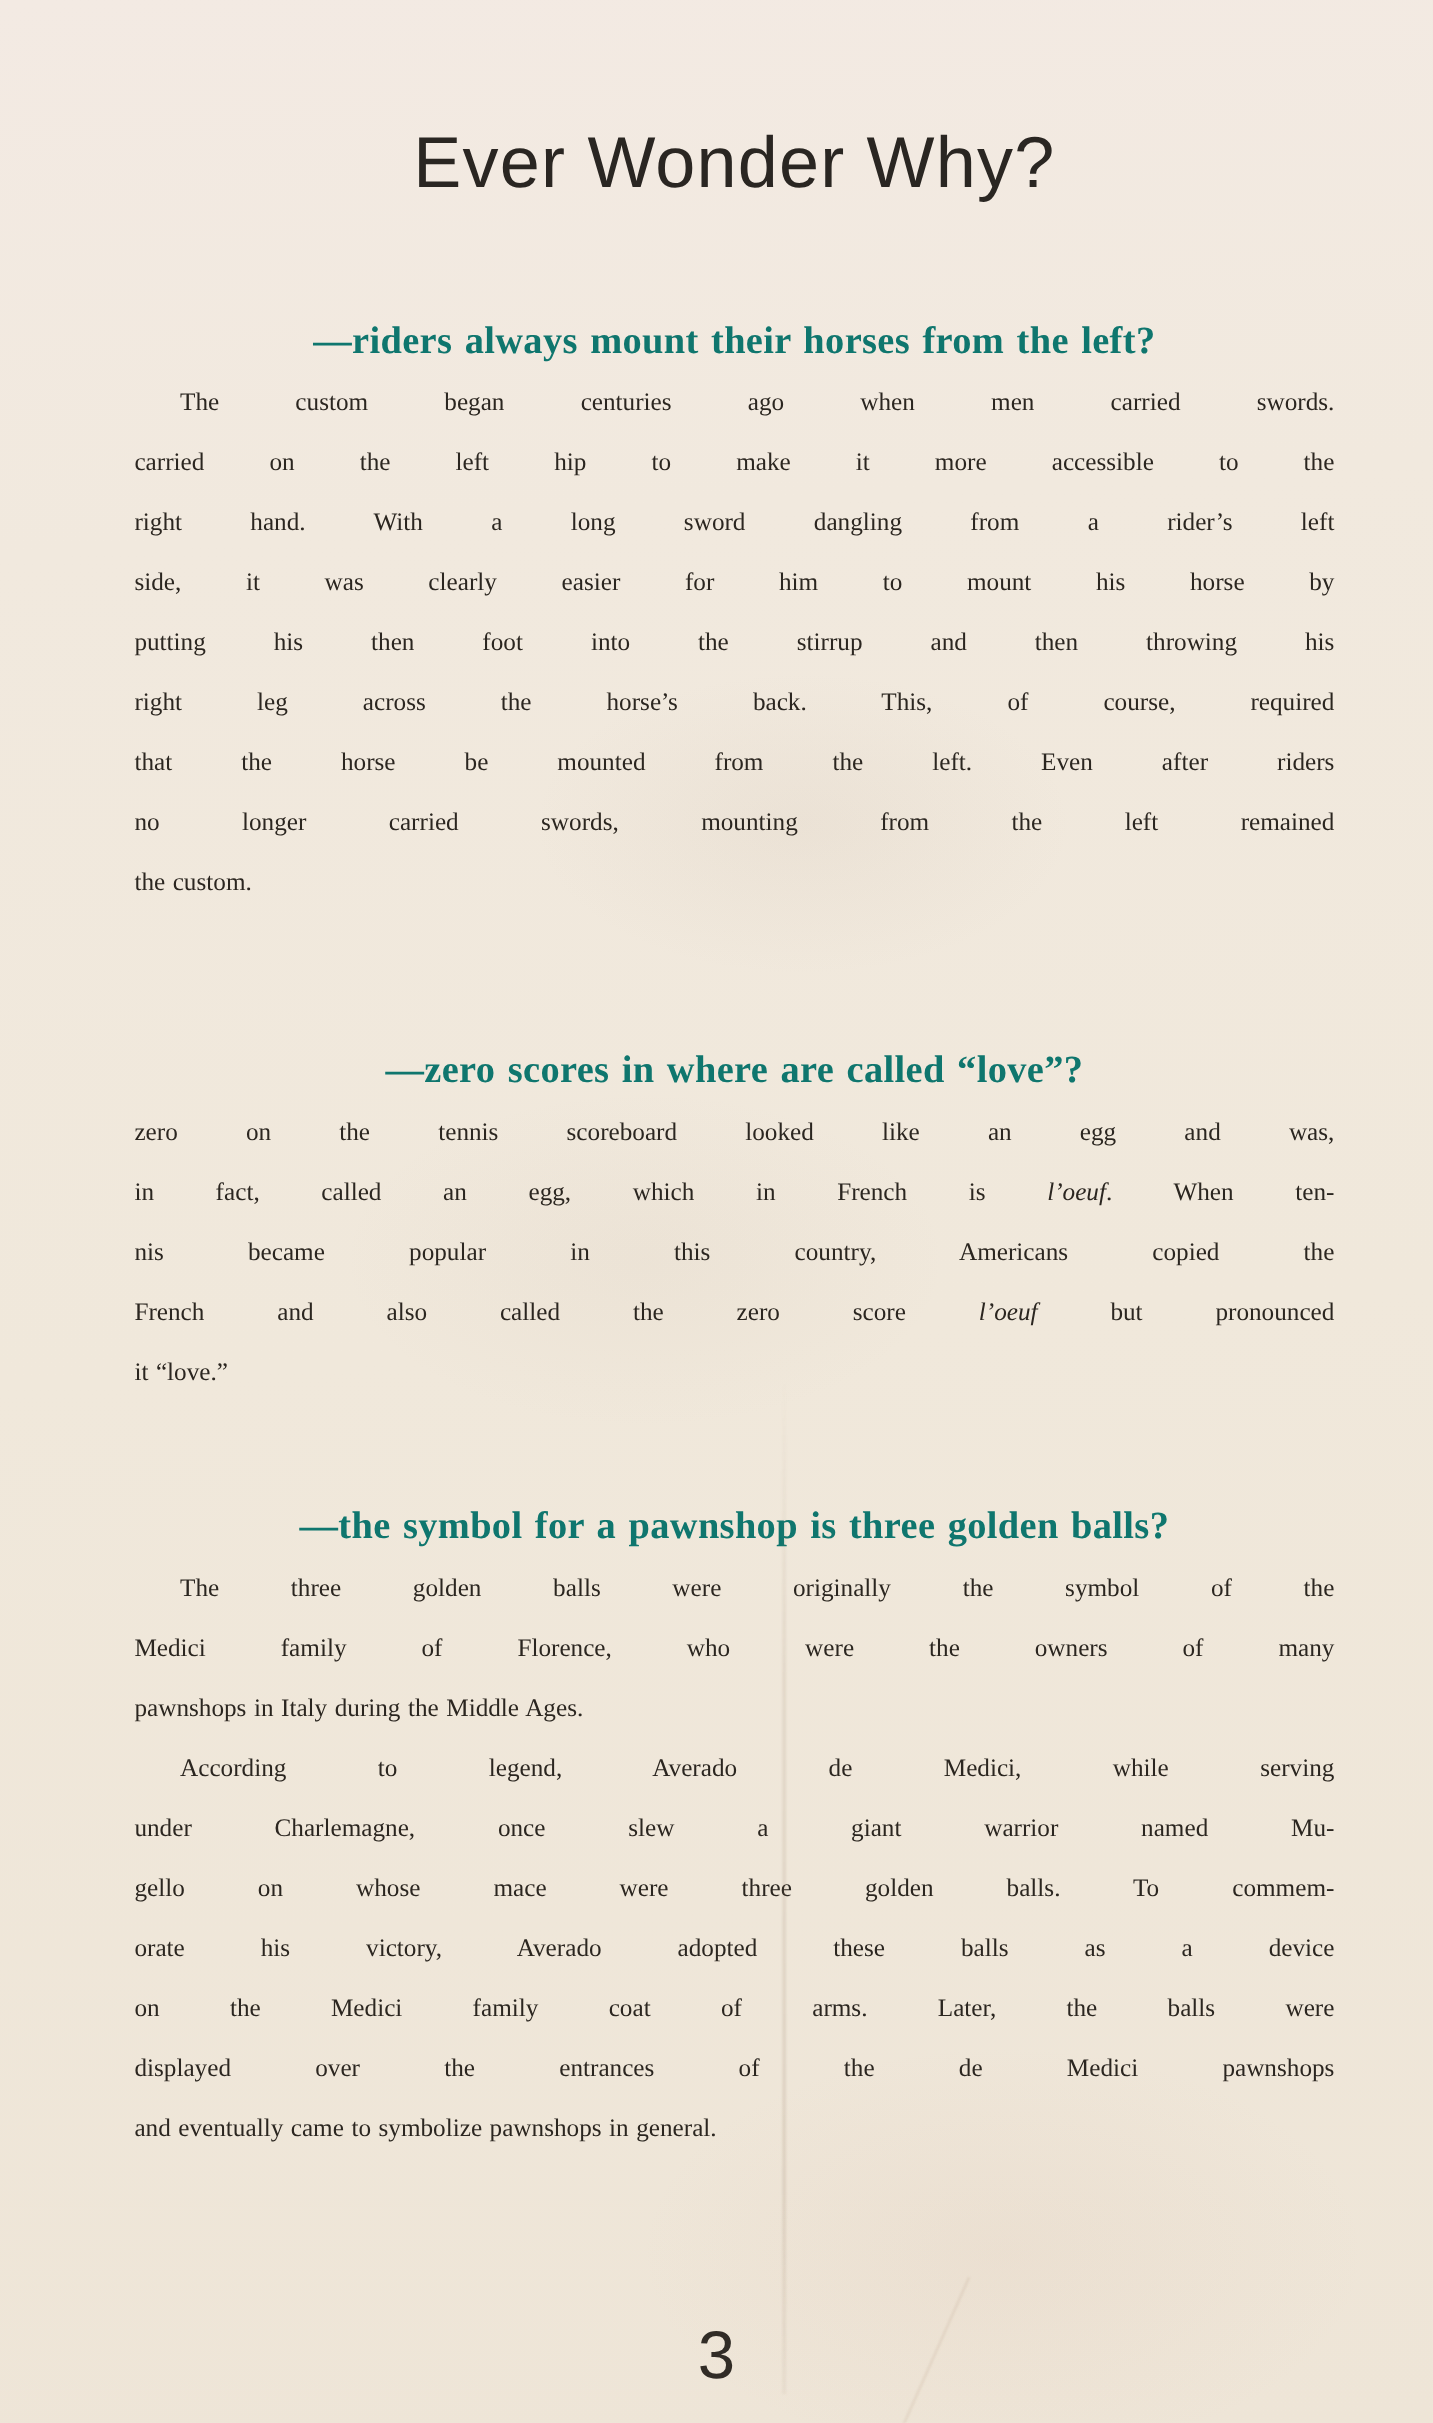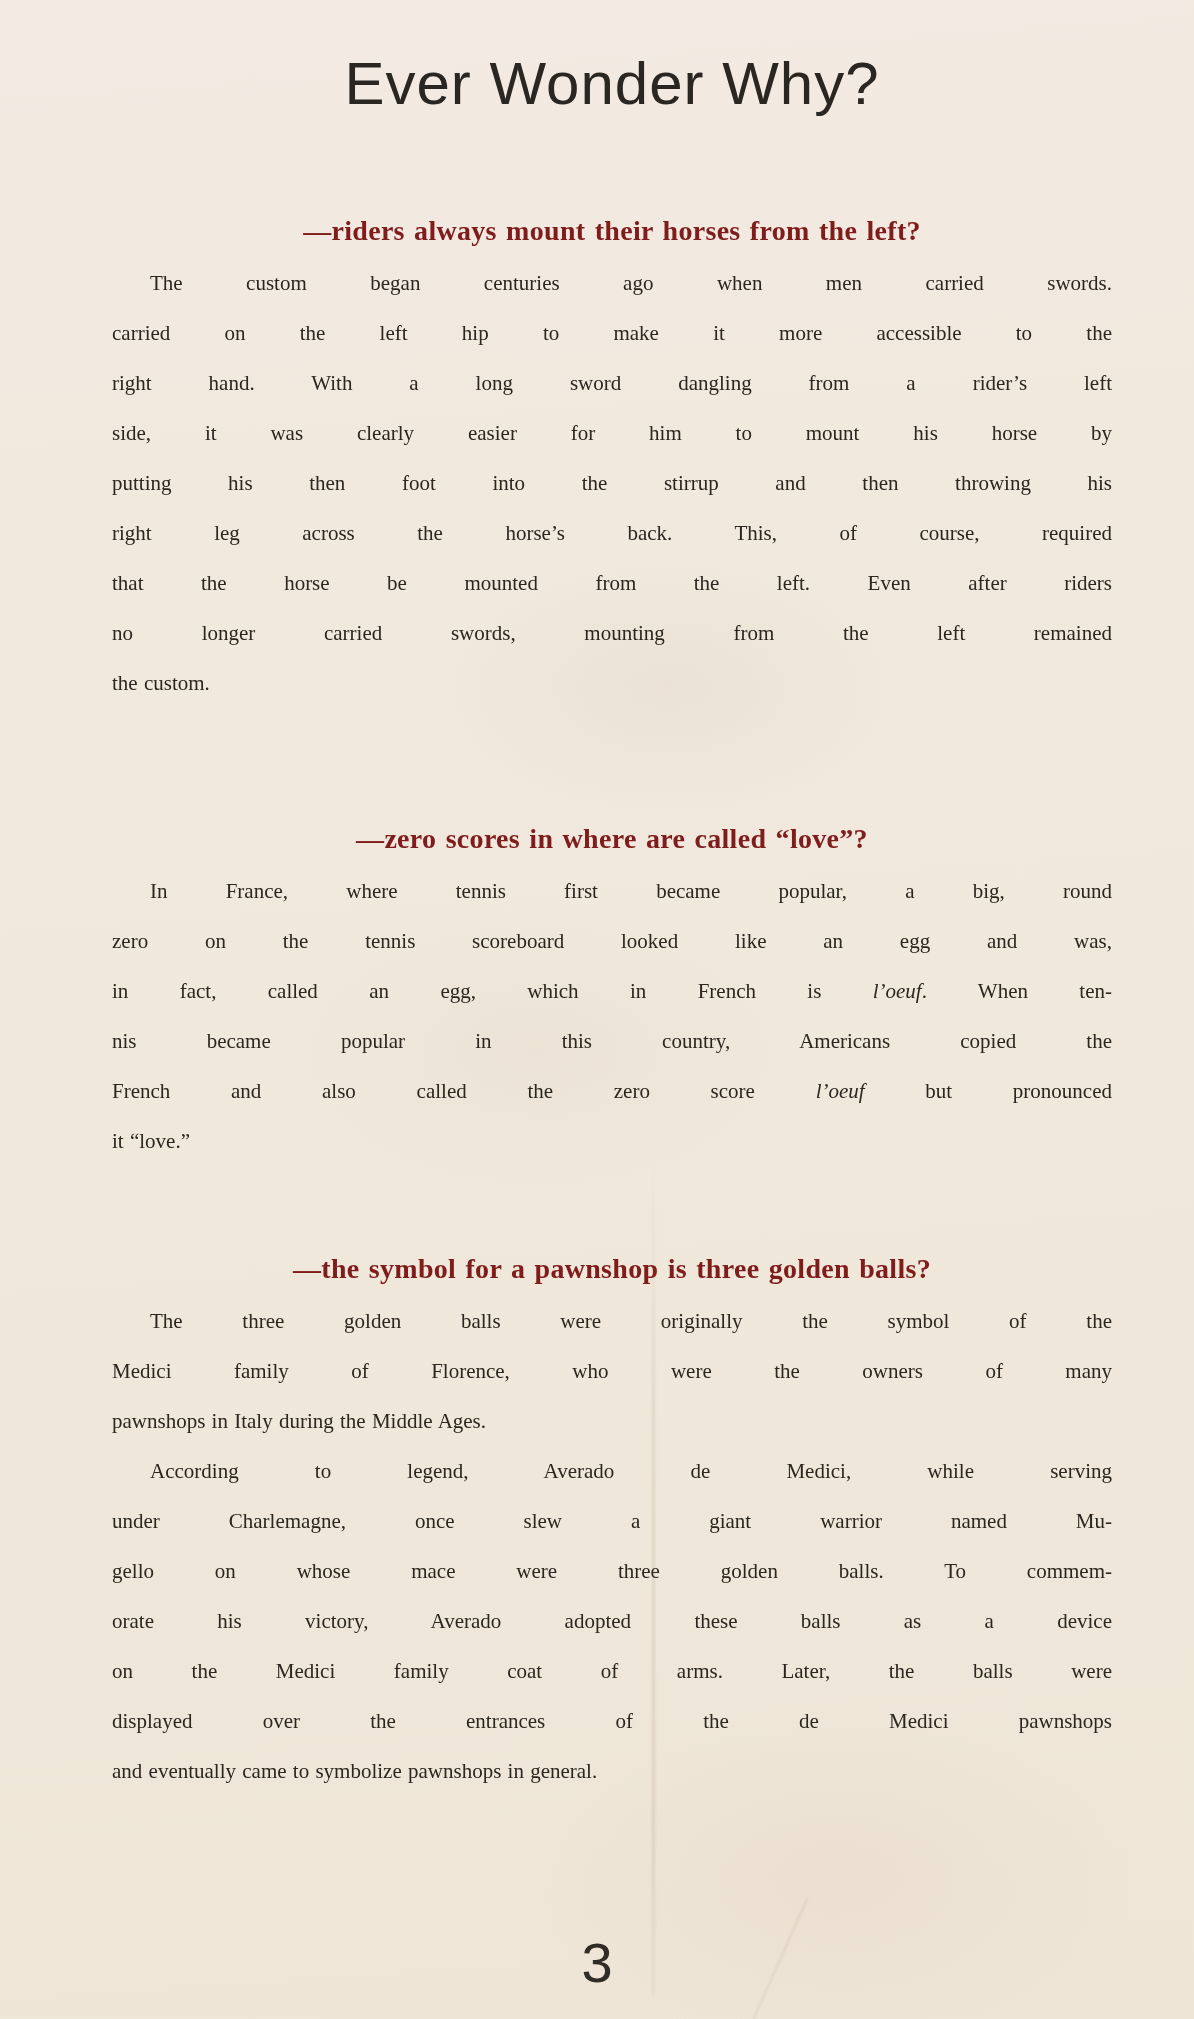--- a/index.html
+++ b/index.html
@@ -20,42 +20,42 @@
       radial-gradient(ellipse 420px 240px at 70% 93%, rgba(205,170,150,.10), transparent 72%),
       linear-gradient(176deg,#f3eae3 0%,#f1e9de 22%,#f0e8db 55%,#eee5d7 100%);
     background-color:var(--paper);
   }
   .page{
     position:relative;
     height:100%;
     padding:0 82px 0 112px;
   }
   .title{
-    padding-top:48px;
+    padding-top:100px;
     font-family:"Liberation Sans","DejaVu Sans",sans-serif;
     font-weight:400;
     font-size:60px;
     line-height:72px;
     letter-spacing:1px;
     text-align:center;
     color:#2a2622;
   }
   .section{display:block;}
   .sec0{margin-top:86px;}
   .sec1{margin-top:106px;}
   .sec2{margin-top:78px;}
   .heading{
-    font-size:28px;
+    font-size:32px;
     line-height:50px;
     font-weight:bold;
     text-align:center;
     letter-spacing:.3px;
     word-spacing:2px;
     margin:0 0 2px 0;
-    color:#7f1d1d;
+    color:#0f766e;
   }
   .body-line{
     font-size:21px;
     line-height:50px;
     text-align:justify;
     text-align-last:justify;
     word-spacing:1px;
   }
   .body-line.last{text-align-last:left;}
   .body-line.indent{text-indent:38px;}
@@ -103,21 +103,20 @@
           <div class="body-line">putting his then foot into the stirrup and then throwing his</div>
           <div class="body-line">right leg across the horse’s back. This, of course, required</div>
           <div class="body-line">that the horse be mounted from the left. Even after riders</div>
           <div class="body-line">no longer carried swords, mounting from the left remained</div>
           <div class="body-line last">the custom.</div>
         </div>
       </section>
       <section class="section sec1">
         <h2 class="heading">—zero scores in where are called “love”?</h2>
         <div class="paragraph">
-          <div class="body-line indent">In France, where tennis first became popular, a big, round</div>
           <div class="body-line">zero on the tennis scoreboard looked like an egg and was,</div>
           <div class="body-line">in fact, called an egg, which in French is <i>l’oeuf</i>. When ten-</div>
           <div class="body-line">nis became popular in this country, Americans copied the</div>
           <div class="body-line">French and also called the zero score <i>l’oeuf</i> but pronounced</div>
           <div class="body-line last">it “love.”</div>
         </div>
       </section>
       <section class="section sec2">
         <h2 class="heading">—the symbol for a pawnshop is three golden balls?</h2>
         <div class="paragraph">

